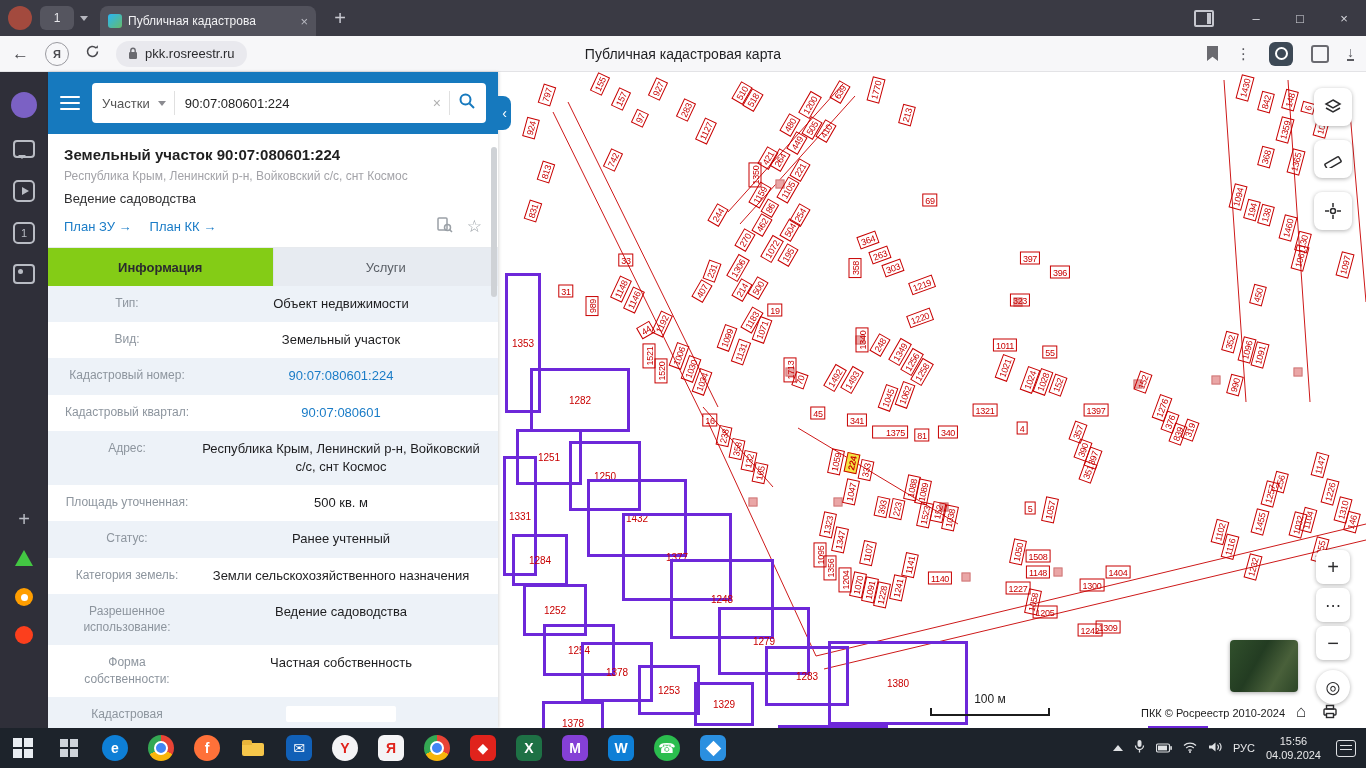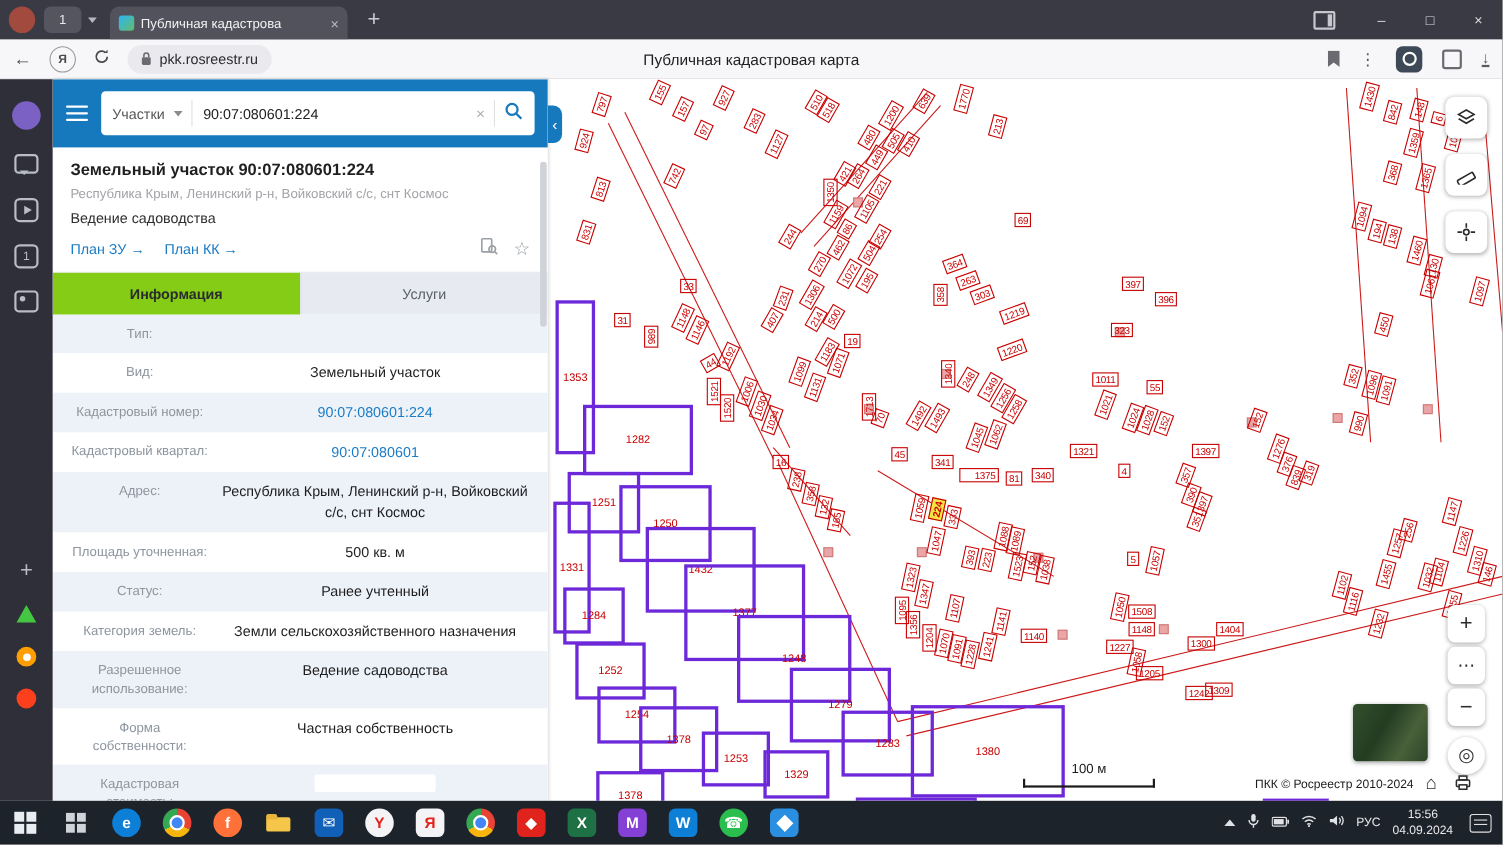--- a/index.html
+++ b/index.html
@@ -259,20 +259,21 @@
       </div>
 
       <div class="ptabs">
         <div class="ptab active">Информация</div>
         <div class="ptab inactive">Услуги</div>
       </div>
 
       <div class="info">
           <div class="irow alt">
             <div class="ilabel">Тип:</div>
+            <div class="ivalue">Объект недвижимости</div>
           </div>
           <div class="irow">
             <div class="ilabel">Вид:</div>
             <div class="ivalue">Земельный участок</div>
           </div>
           <div class="irow alt">
             <div class="ilabel">Кадастровый номер:</div>
             <div class="ivalue link">90:07:080601:224</div>
           </div>
           <div class="irow">
@@ -326,21 +327,21 @@
             <line x1="790" y1="8" x2="812" y2="330"></line>
           <line x1="852" y1="40" x2="868" y2="230"></line>
             <line x1="300" y1="356" x2="460" y2="452"></line>
         </g>
       </svg>
       <div style="position:absolute;inset:0;">
           <div class="field" style="left: 25px; top: 239px; width: 36px; height: 140px;">1353</div>
           <div class="field" style="left: 82px; top: 296px; width: 100px; height: 64px;">1282</div>
           <div class="field" style="left: 51px; top: 353px; width: 66px; height: 56px;">1251</div>
           <div class="field" style="left: 22px; top: 412px; width: 34px; height: 120px;">1331</div>
-          <div class="field" style="left: 107px; top: 372px; width: 84px; height: 70px;">1250</div>
+          <div class="field" style="left: 107px; top: 372px; width: 72px; height: 70px;">1250</div>
           <div class="field" style="left: 139px; top: 414px; width: 100px; height: 78px;">1432</div>
           <div class="field" style="left: 42px; top: 456px; width: 56px; height: 52px;">1284</div>
           <div class="field" style="left: 179px; top: 453px; width: 110px; height: 88px;">1377</div>
           <div class="field" style="left: 57px; top: 506px; width: 64px; height: 52px;">1252</div>
           <div class="field" style="left: 224px; top: 495px; width: 104px; height: 80px;">1248</div>
           <div class="field" style="left: 81px; top: 546px; width: 72px; height: 52px;">1254</div>
           <div class="field" style="left: 266px; top: 537px; width: 92px; height: 68px;">1279</div>
           <div class="field" style="left: 119px; top: 568px; width: 72px; height: 60px;">1378</div>
           <div class="field" style="left: 171px; top: 586px; width: 62px; height: 50px;">1253</div>
           <div class="field" style="left: 309px; top: 572px; width: 84px; height: 60px;">1283</div>

